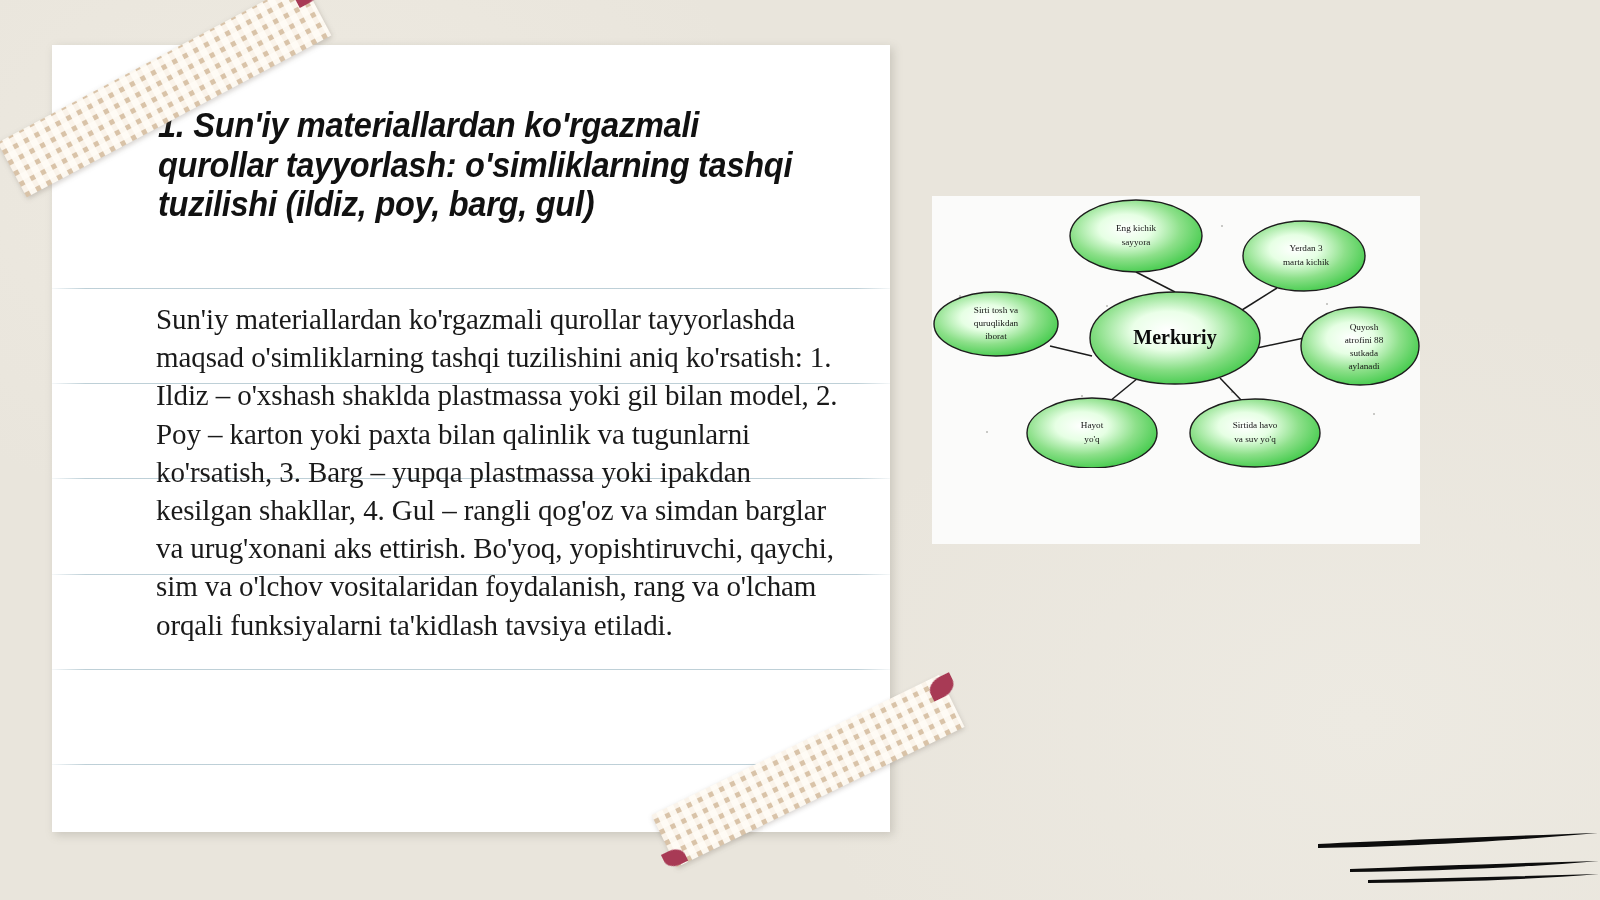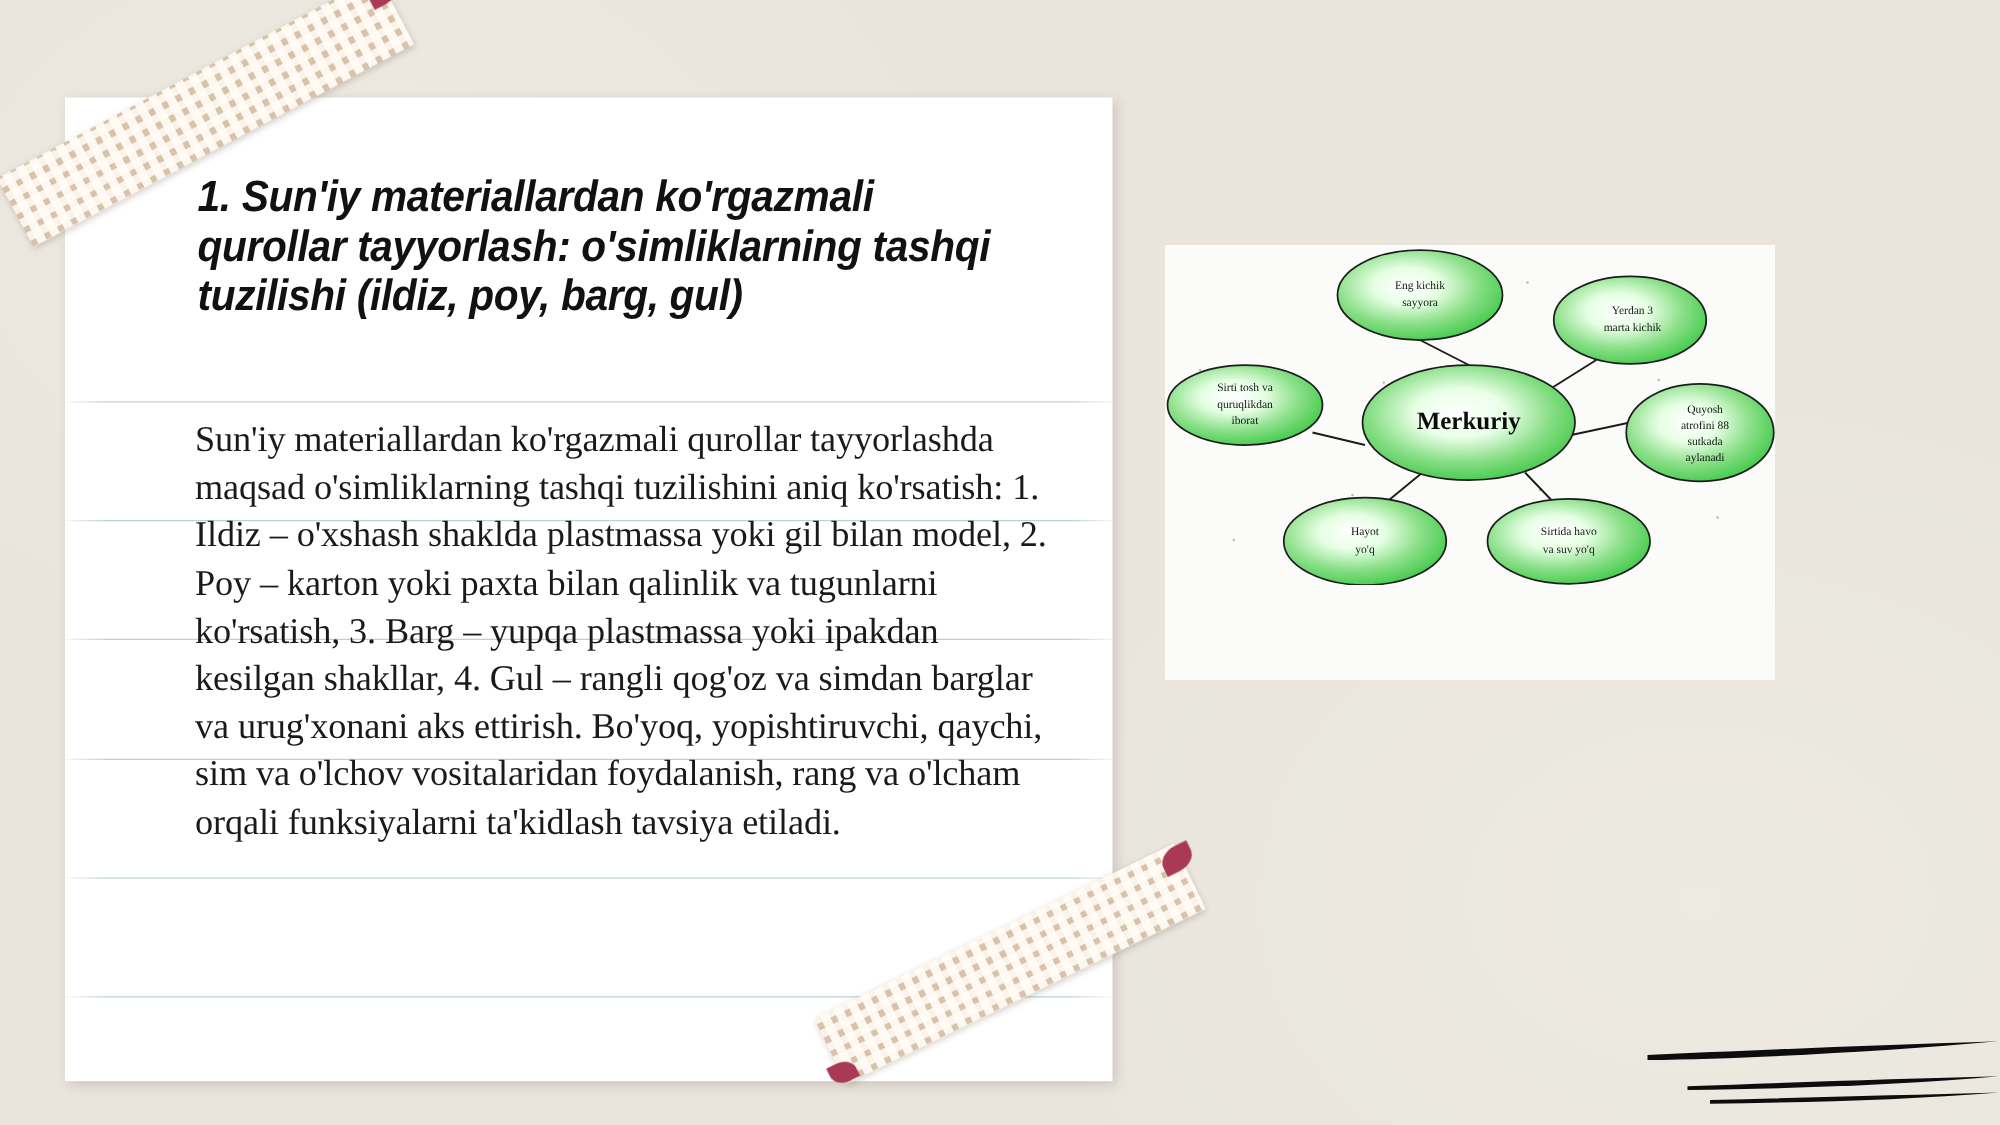--- a/index.html
+++ b/index.html
@@ -20,21 +20,20 @@
       #e9e5dc;
   }
 
   
   #paper{
     position:absolute;
     left:52px; top:45px;
     width:838px; height:787px;
     background:#ffffff;
     box-shadow:3px 3px 9px rgba(120,115,105,.28);
-    margin-top:33px;
   }
   #paper .rules{
     position:absolute; inset:0;
     overflow:hidden;
     pointer-events:none;
   }
   #paper .rules i{
     position:absolute; left:0; right:0;
     height:1px;
     background:linear-gradient(to right, rgba(178,198,206,.12) 0%, rgba(168,192,202,.75) 4%, rgba(168,192,202,.75) 96%, rgba(178,198,206,.12) 100%);

